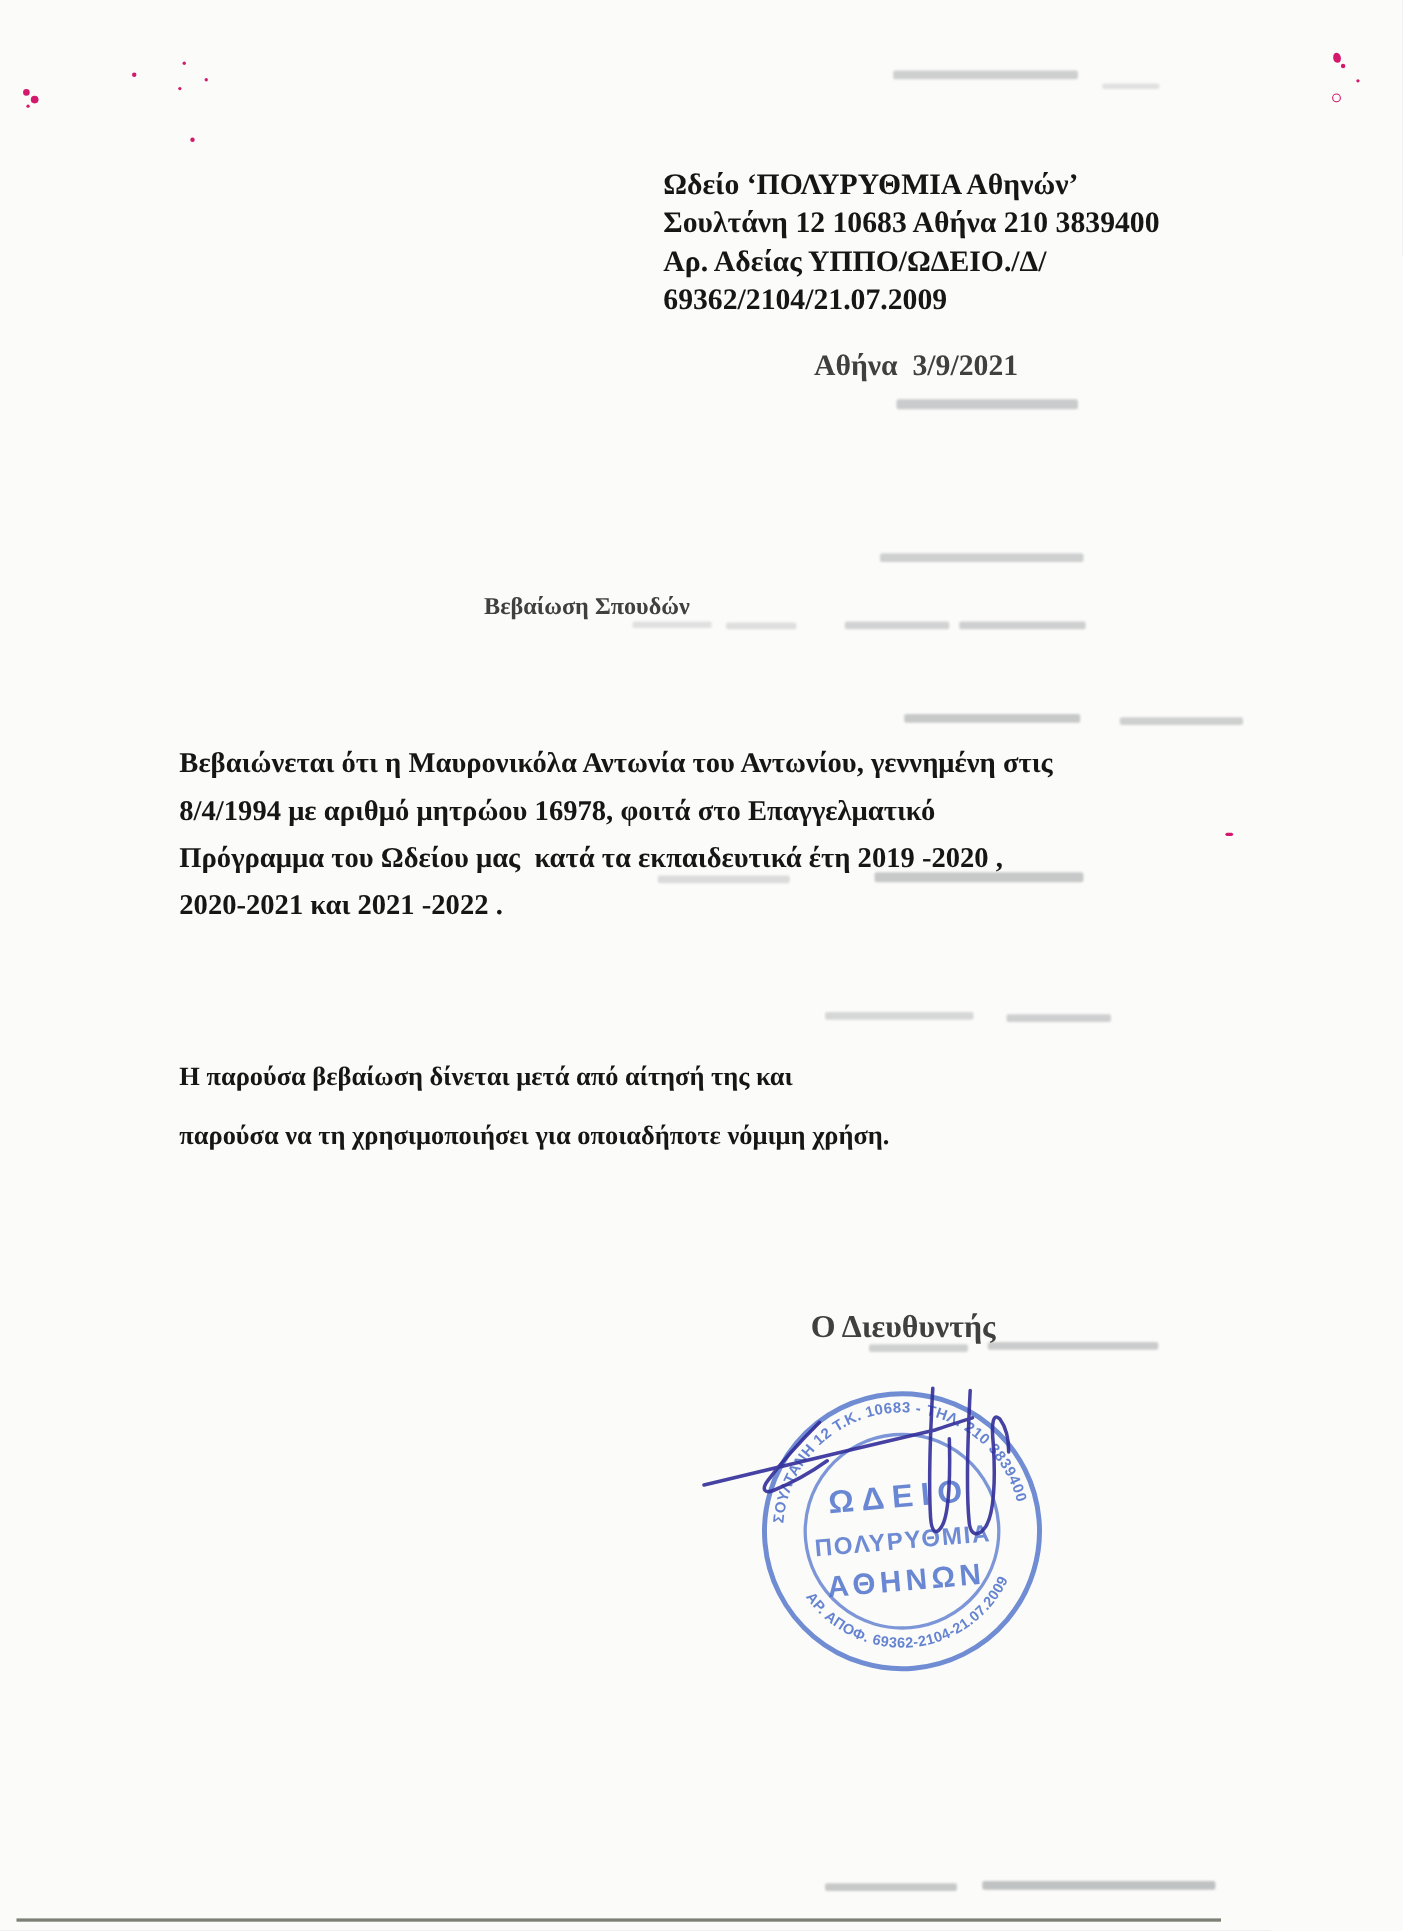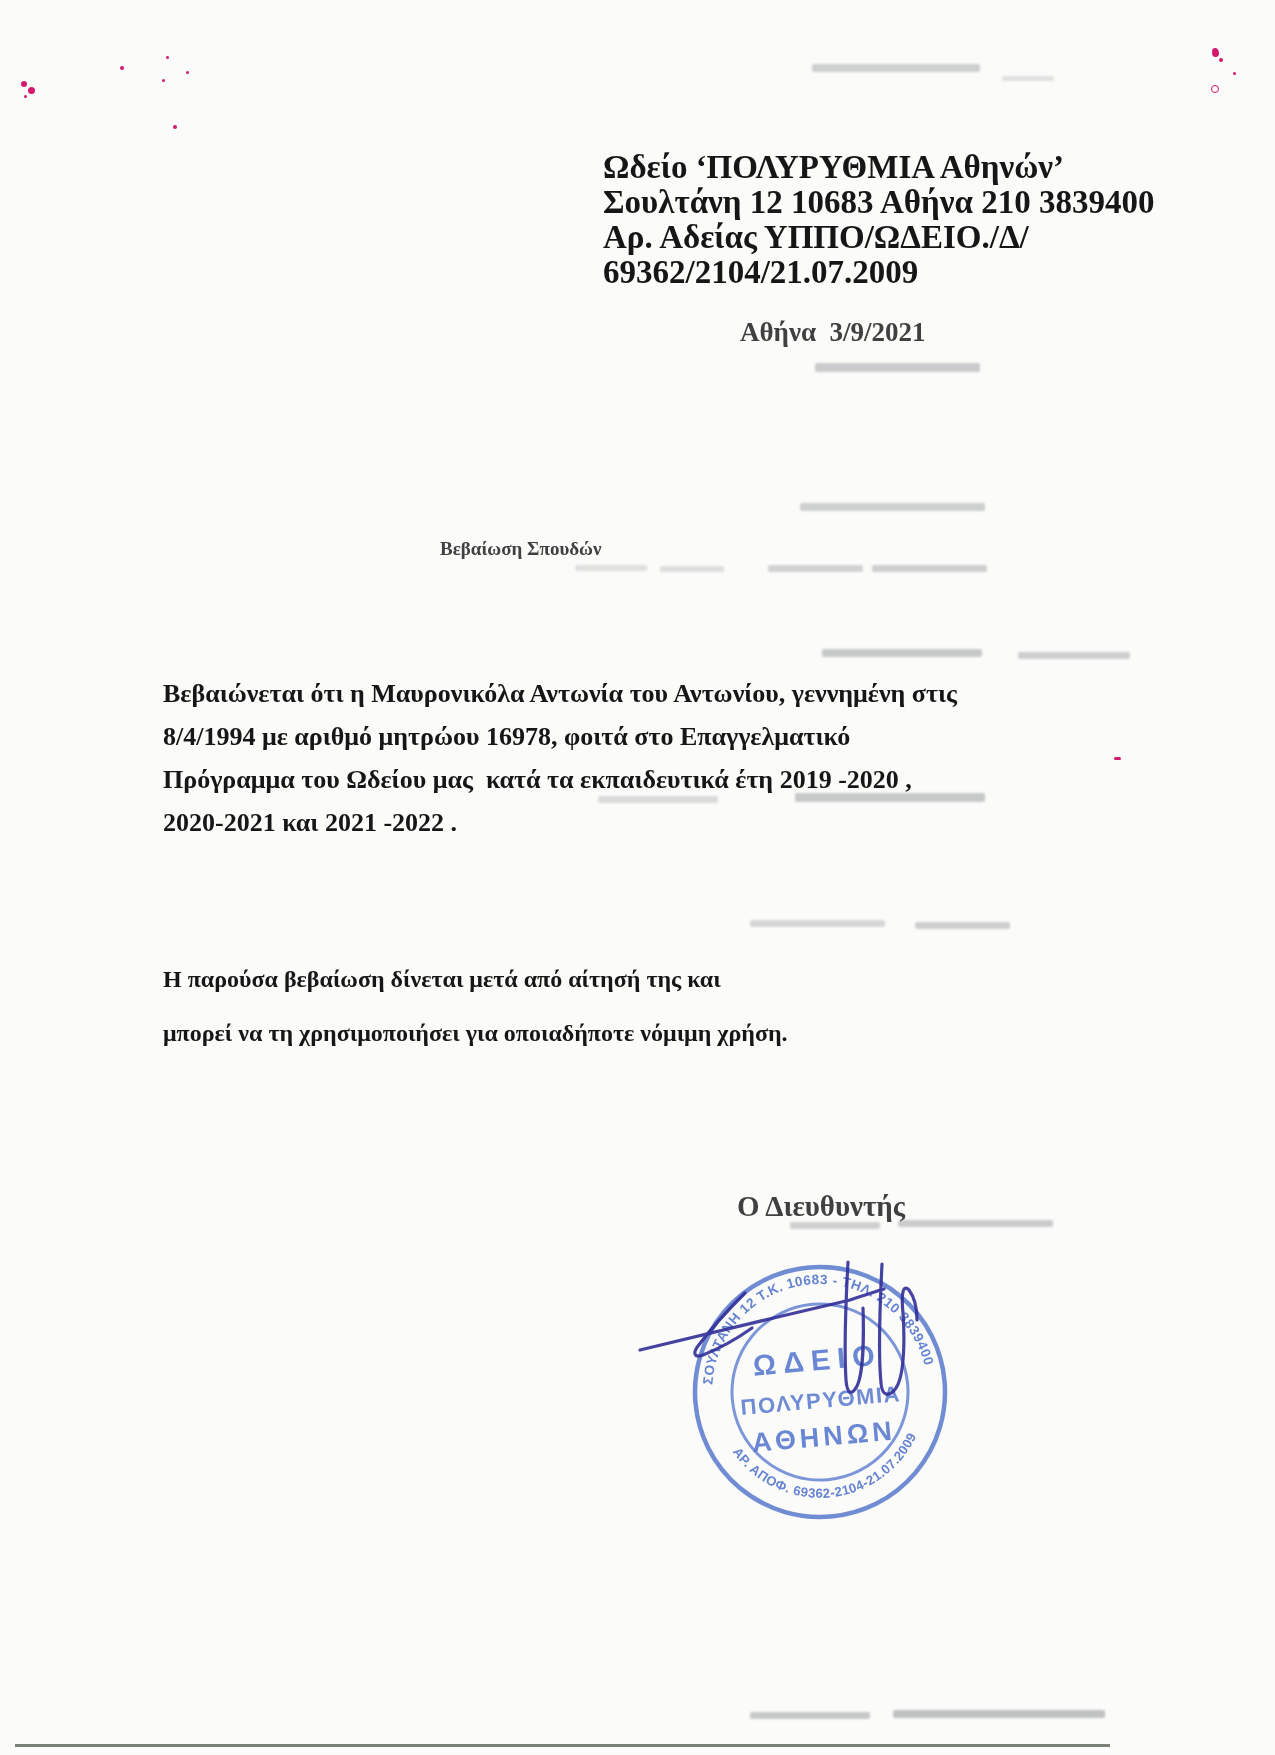--- a/index.html
+++ b/index.html
@@ -7,23 +7,23 @@
     position:relative;
     width:1275px; height:1755px;
     margin:0 auto;
     background:#fbfbf9;
     overflow:hidden;
     font-family:"Liberation Serif","DejaVu Serif",serif;
     color:#161616;
   }
   .txt { position:absolute; font-weight:bold; white-space:pre; color:#404040; }
   .letterhead { position:absolute; left:603px; top:150px; }
-  .letterhead div { font-size:33px; line-height:35px; font-weight:bold; white-space:pre; }
+  .letterhead div { font-size:27px; line-height:35px; font-weight:bold; white-space:pre; }
   .dateline { left:740px; top:317px; font-size:27px; }
-  .doc-title { left:440px; top:538px; font-size:19px; }
+  .doc-title { left:440px; top:538px; font-size:22px; }
   .body-par { position:absolute; left:163px; top:672px; }
   .body-par div { font-size:26px; line-height:43px; font-weight:bold; white-space:pre; }
   .closing { position:absolute; left:163px; top:952px; }
   .closing div { font-size:24px; line-height:54px; font-weight:bold; white-space:pre; }
   .director { left:737px; top:1190px; font-size:29px; }
   .stamp-svg { position:absolute; left:690px; top:1262px; width:260px; height:260px; opacity:.92; }
   .sig-svg { position:absolute; left:600px; top:1248px; width:330px; height:165px; }
   .smudge { position:absolute; background:#686d72; filter:blur(1px); border-radius:2px; }
   .speck { position:absolute; background:#d4186c; border-radius:50%; }
   .scanline { position:absolute; background:#50584a; }
@@ -46,21 +46,21 @@
 
   <div class="body-par">
     <div>Βεβαιώνεται ότι η Μαυρονικόλα Αντωνία του Αντωνίου, γεννημένη στις</div>
     <div>8/4/1994 με αριθμό μητρώου 16978, φοιτά στο Επαγγελματικό</div>
     <div>Πρόγραμμα του Ωδείου μας  κατά τα εκπαιδευτικά έτη 2019 -2020 ,</div>
     <div>2020-2021 και 2021 -2022 .</div>
   </div>
 
   <div class="closing">
     <div>Η παρούσα βεβαίωση δίνεται μετά από αίτησή της και</div>
-    <div>μπορεί να τη χρησιμοποιήσει για οποιαδήποτε νόμιμη χρήση.</div>
+    <div>παρούσα να τη χρησιμοποιήσει για οποιαδήποτε νόμιμη χρήση.</div>
   </div>
 
   <div class="txt director">Ο Διευθυντής</div>
 
   <svg class="stamp-svg" viewBox="0 0 260 260">
     <g transform="rotate(-5 130 130)" font-family="Liberation Sans, DejaVu Sans, sans-serif" font-weight="bold">
       <circle cx="130" cy="130" r="125" fill="none" stroke="#3f64c6" stroke-width="4.5" opacity="0.8"></circle>
       <circle cx="130" cy="130" r="88" fill="none" stroke="#3f64c6" stroke-width="3" opacity="0.72"></circle>
       <path id="arcTop" d="M 25.2 156.1 A 108 108 0 1 1 234.8 156.1" fill="none"></path>
       <path id="arcBottom" d="M 31.1 168 A 106 106 0 0 0 228.9 168" fill="none"></path>

